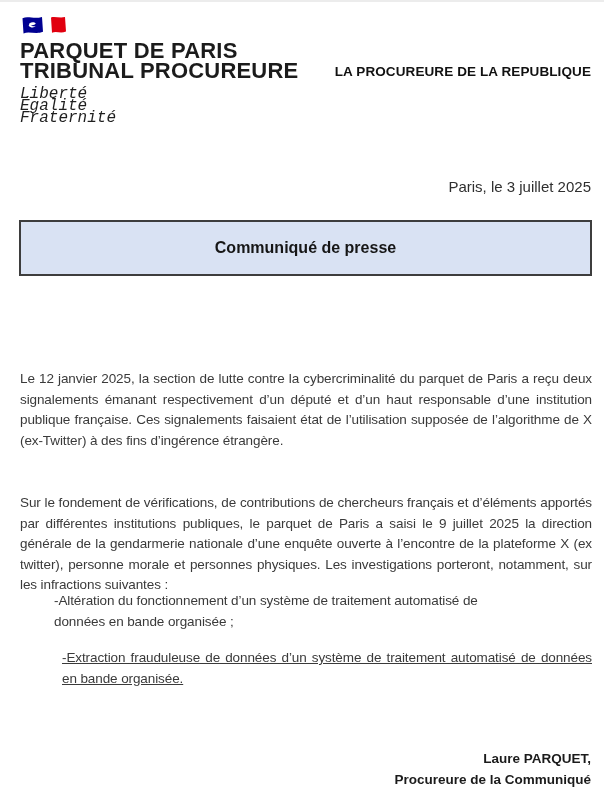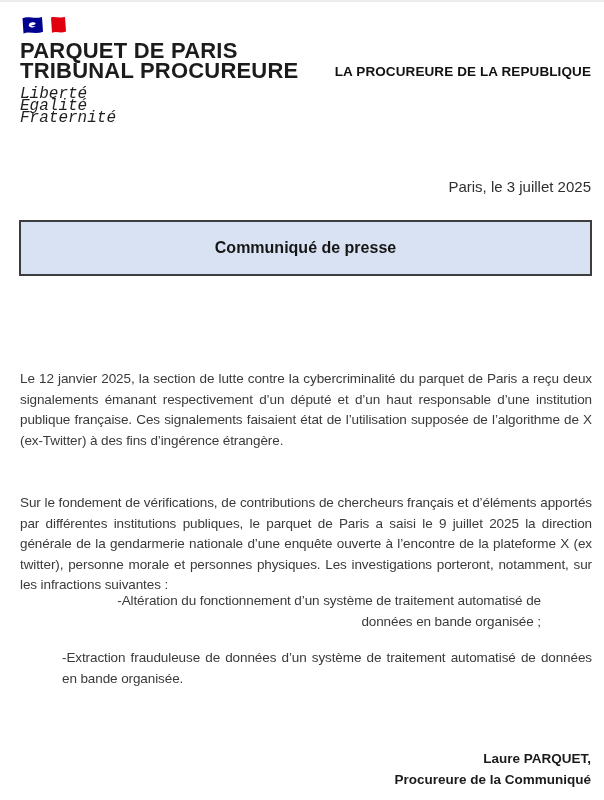--- a/index.html
+++ b/index.html
@@ -96,30 +96,31 @@
 
   .infraction {
     position: absolute;
     margin: 0;
     font-size: 13.5px;
     line-height: 20.5px;
     letter-spacing: -0.1px;
     color: #3a3a3a;
   }
   .infraction-1 {
-    left: 71px;
+    left: 54px;
     top: 589px;
     width: 470px;
-    text-align: right;
+    text-align: left;
   }
   .infraction-2 {
     left: 62px;
     right: 12px;
     top: 646px;
     text-align: justify;
+    text-decoration: underline;
   }
 
   
   .signature {
     position: absolute;
     right: 13px;
     top: 746px;
     text-align: right;
     font-size: 13.5px;
     font-weight: 700;

